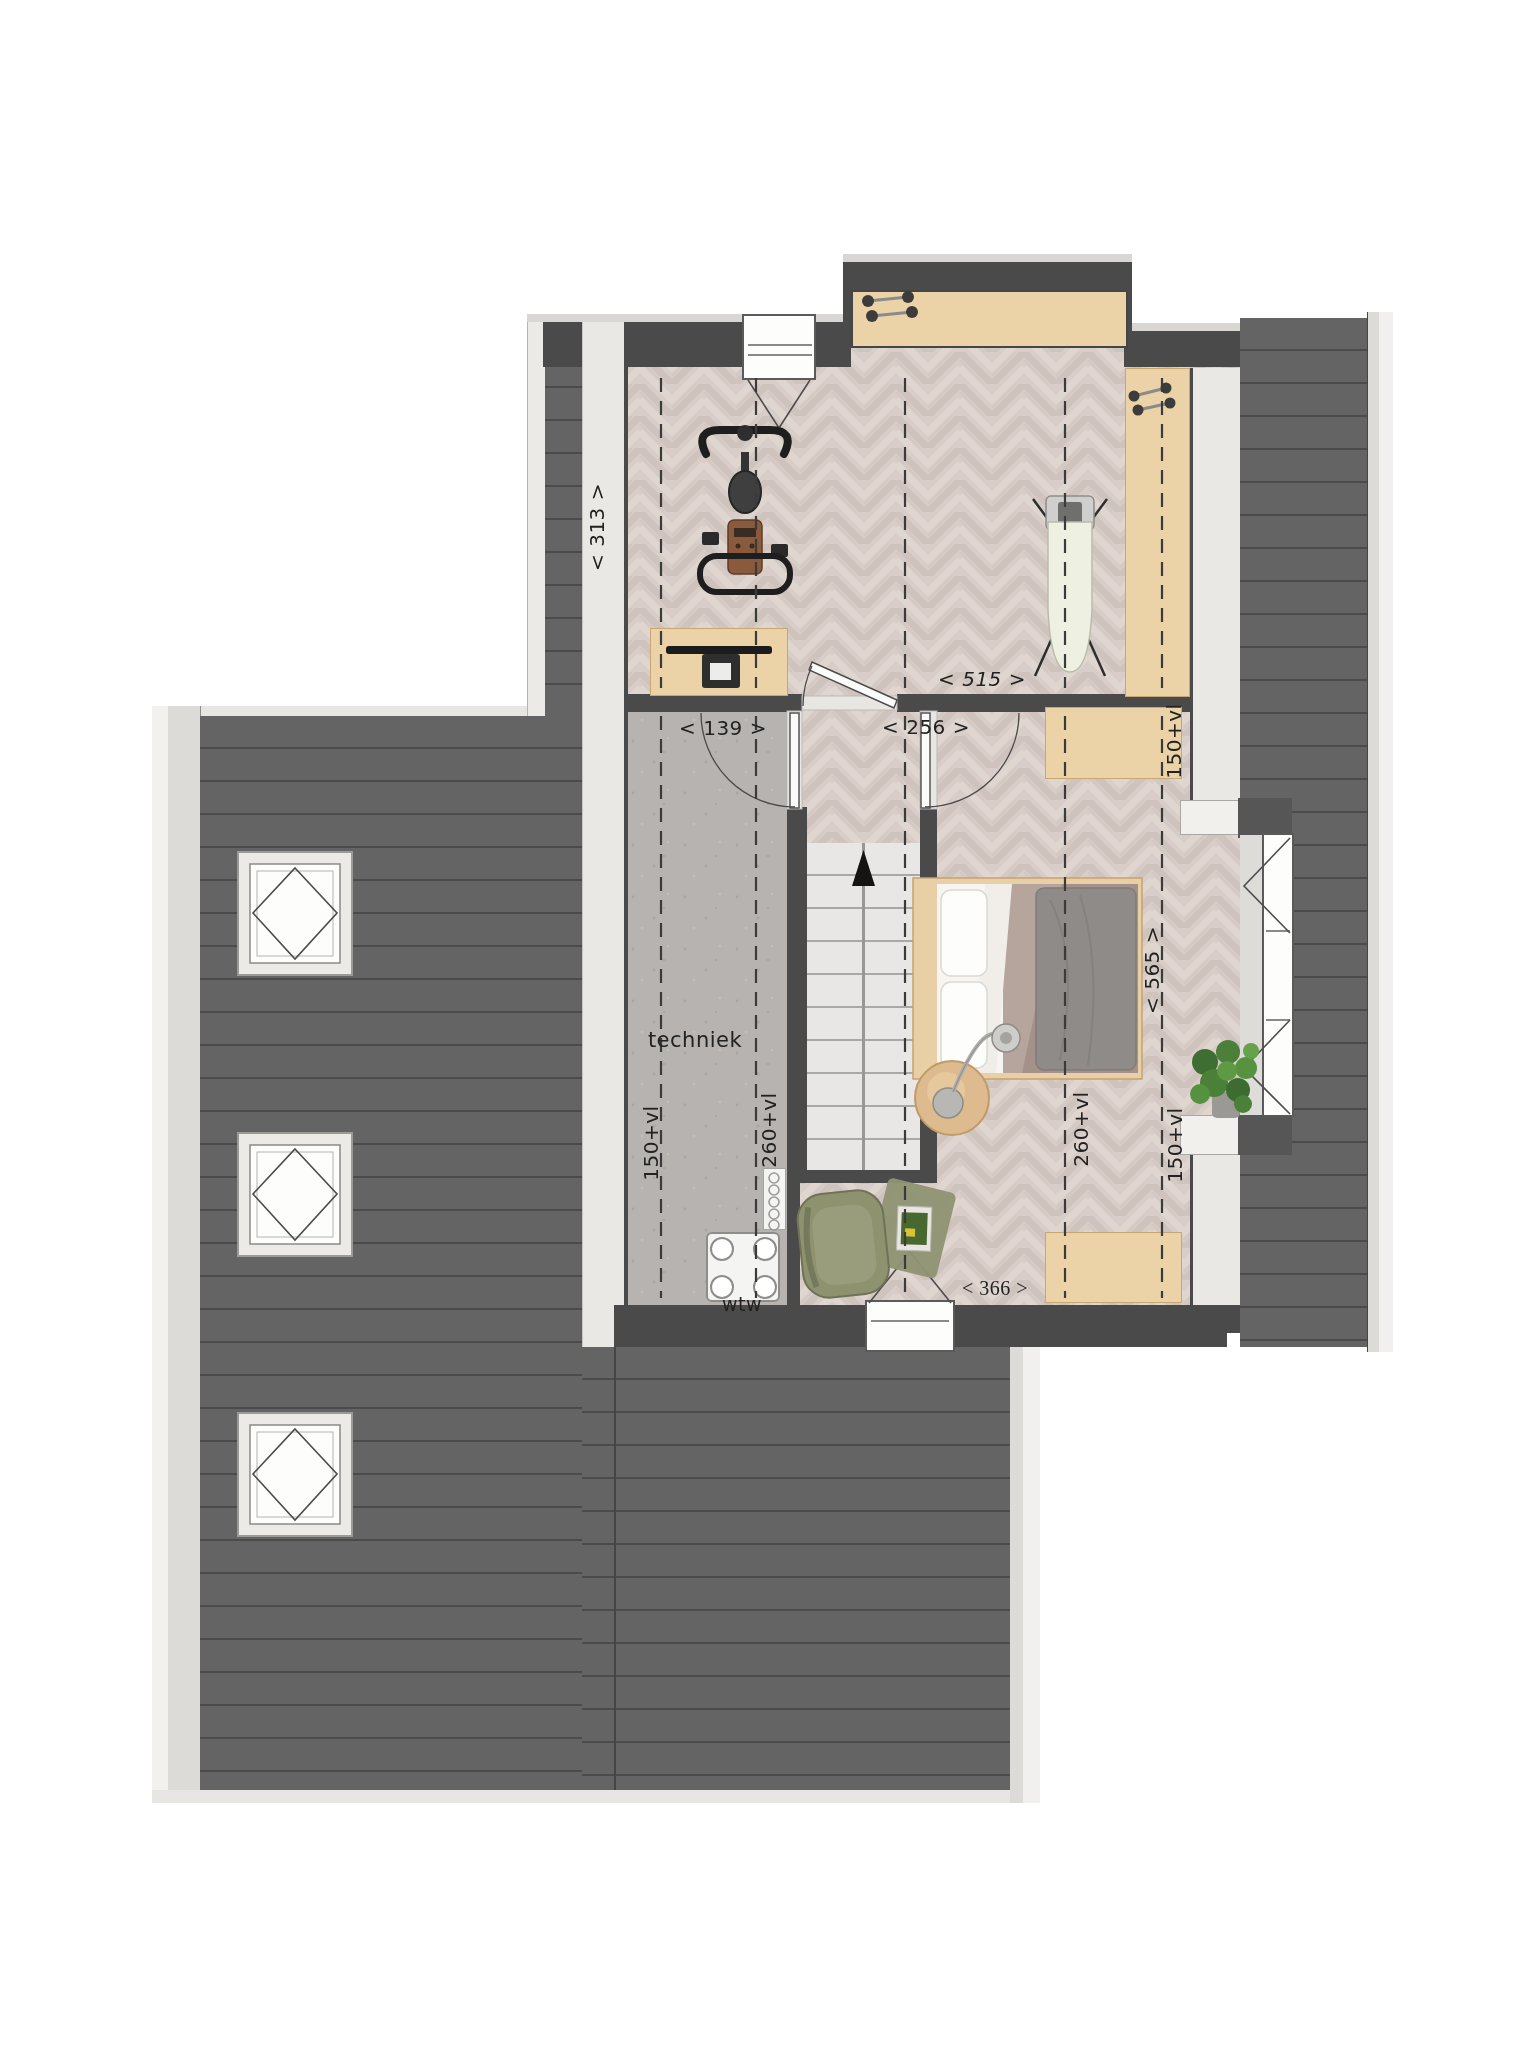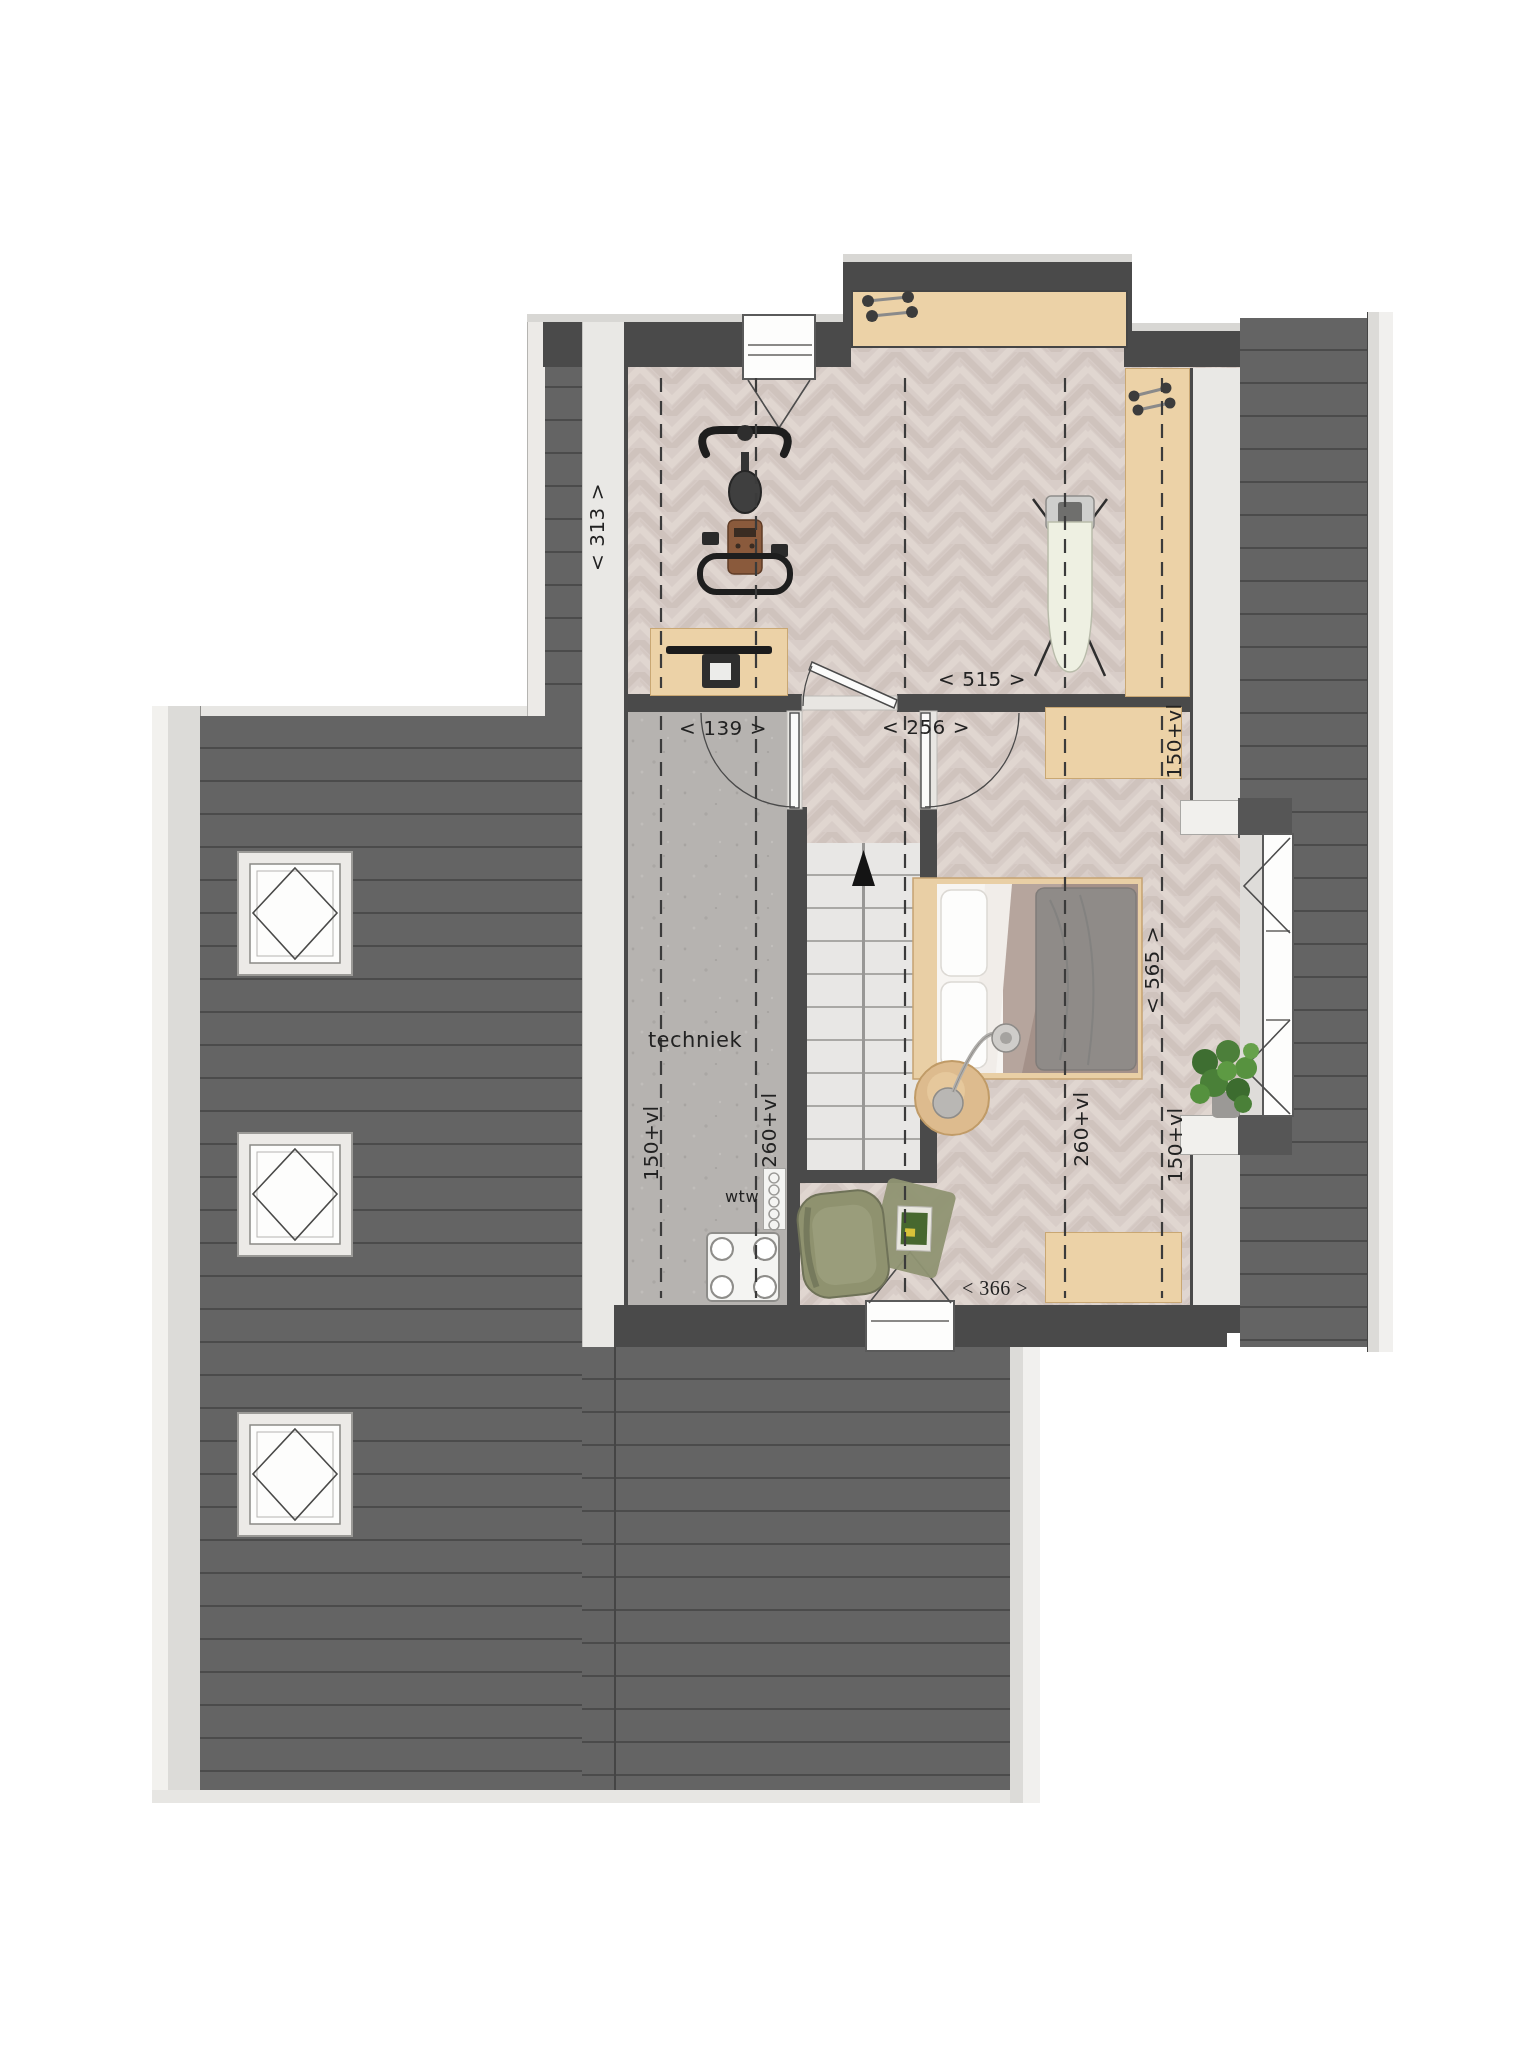--- a/index.html
+++ b/index.html
@@ -284,24 +284,24 @@
         <line x1="905" y1="716" x2="905" y2="1166"></line>
       <line x1="905" y1="1186" x2="905" y2="1298"></line>
       <line x1="1065" y1="378" x2="1065" y2="688"></line>
         <line x1="1065" y1="716" x2="1065" y2="1298"></line>
       <line x1="1162" y1="378" x2="1162" y2="688"></line>
         <line x1="1162" y1="716" x2="1162" y2="1298"></line>
     </g>
   </svg>
 
   <div class="lbl" style="left:695px;top:1040px;font-size:21px;">techniek</div>
-  <div class="lbl" style="left:742px;top:1196px;font-size:16px;">wtw</div>
+  <div class="lbl" style="left:742px;top:1304px;font-size:19px;">wtw</div>
 
   <div class="lbl" style="left:723px;top:728px;">&lt; 139 &gt;</div>
-  <div class="lbl" style="left:982px;top:679px;">&lt; 515 &gt;</div>
+  <div class="lbl" style="left:982px;top:679px;font-style:italic;">&lt; 515 &gt;</div>
   <div class="lbl" style="left:926px;top:727px;">&lt; 256 &gt;</div>
   <div class="lbl" style="left:995px;top:1288px;font-family:Liberation Serif, serif;">&lt; 366 &gt;</div>
   <div class="lbl lblv" style="left:597px;top:527px;">&lt; 313 &gt;</div>
   <div class="lbl lblv" style="left:1152px;top:970px;">&lt; 565 &gt;</div>
 
   <div class="lbl lblv" style="left:651px;top:1143px;">150+vl</div>
   <div class="lbl lblv" style="left:769px;top:1130px;">260+vl</div>
   <div class="lbl lblv" style="left:1081px;top:1129px;">260+vl</div>
   <div class="lbl lblv" style="left:1174px;top:741px;">150+vl</div>
   <div class="lbl lblv" style="left:1175px;top:1145px;">150+vl</div>

